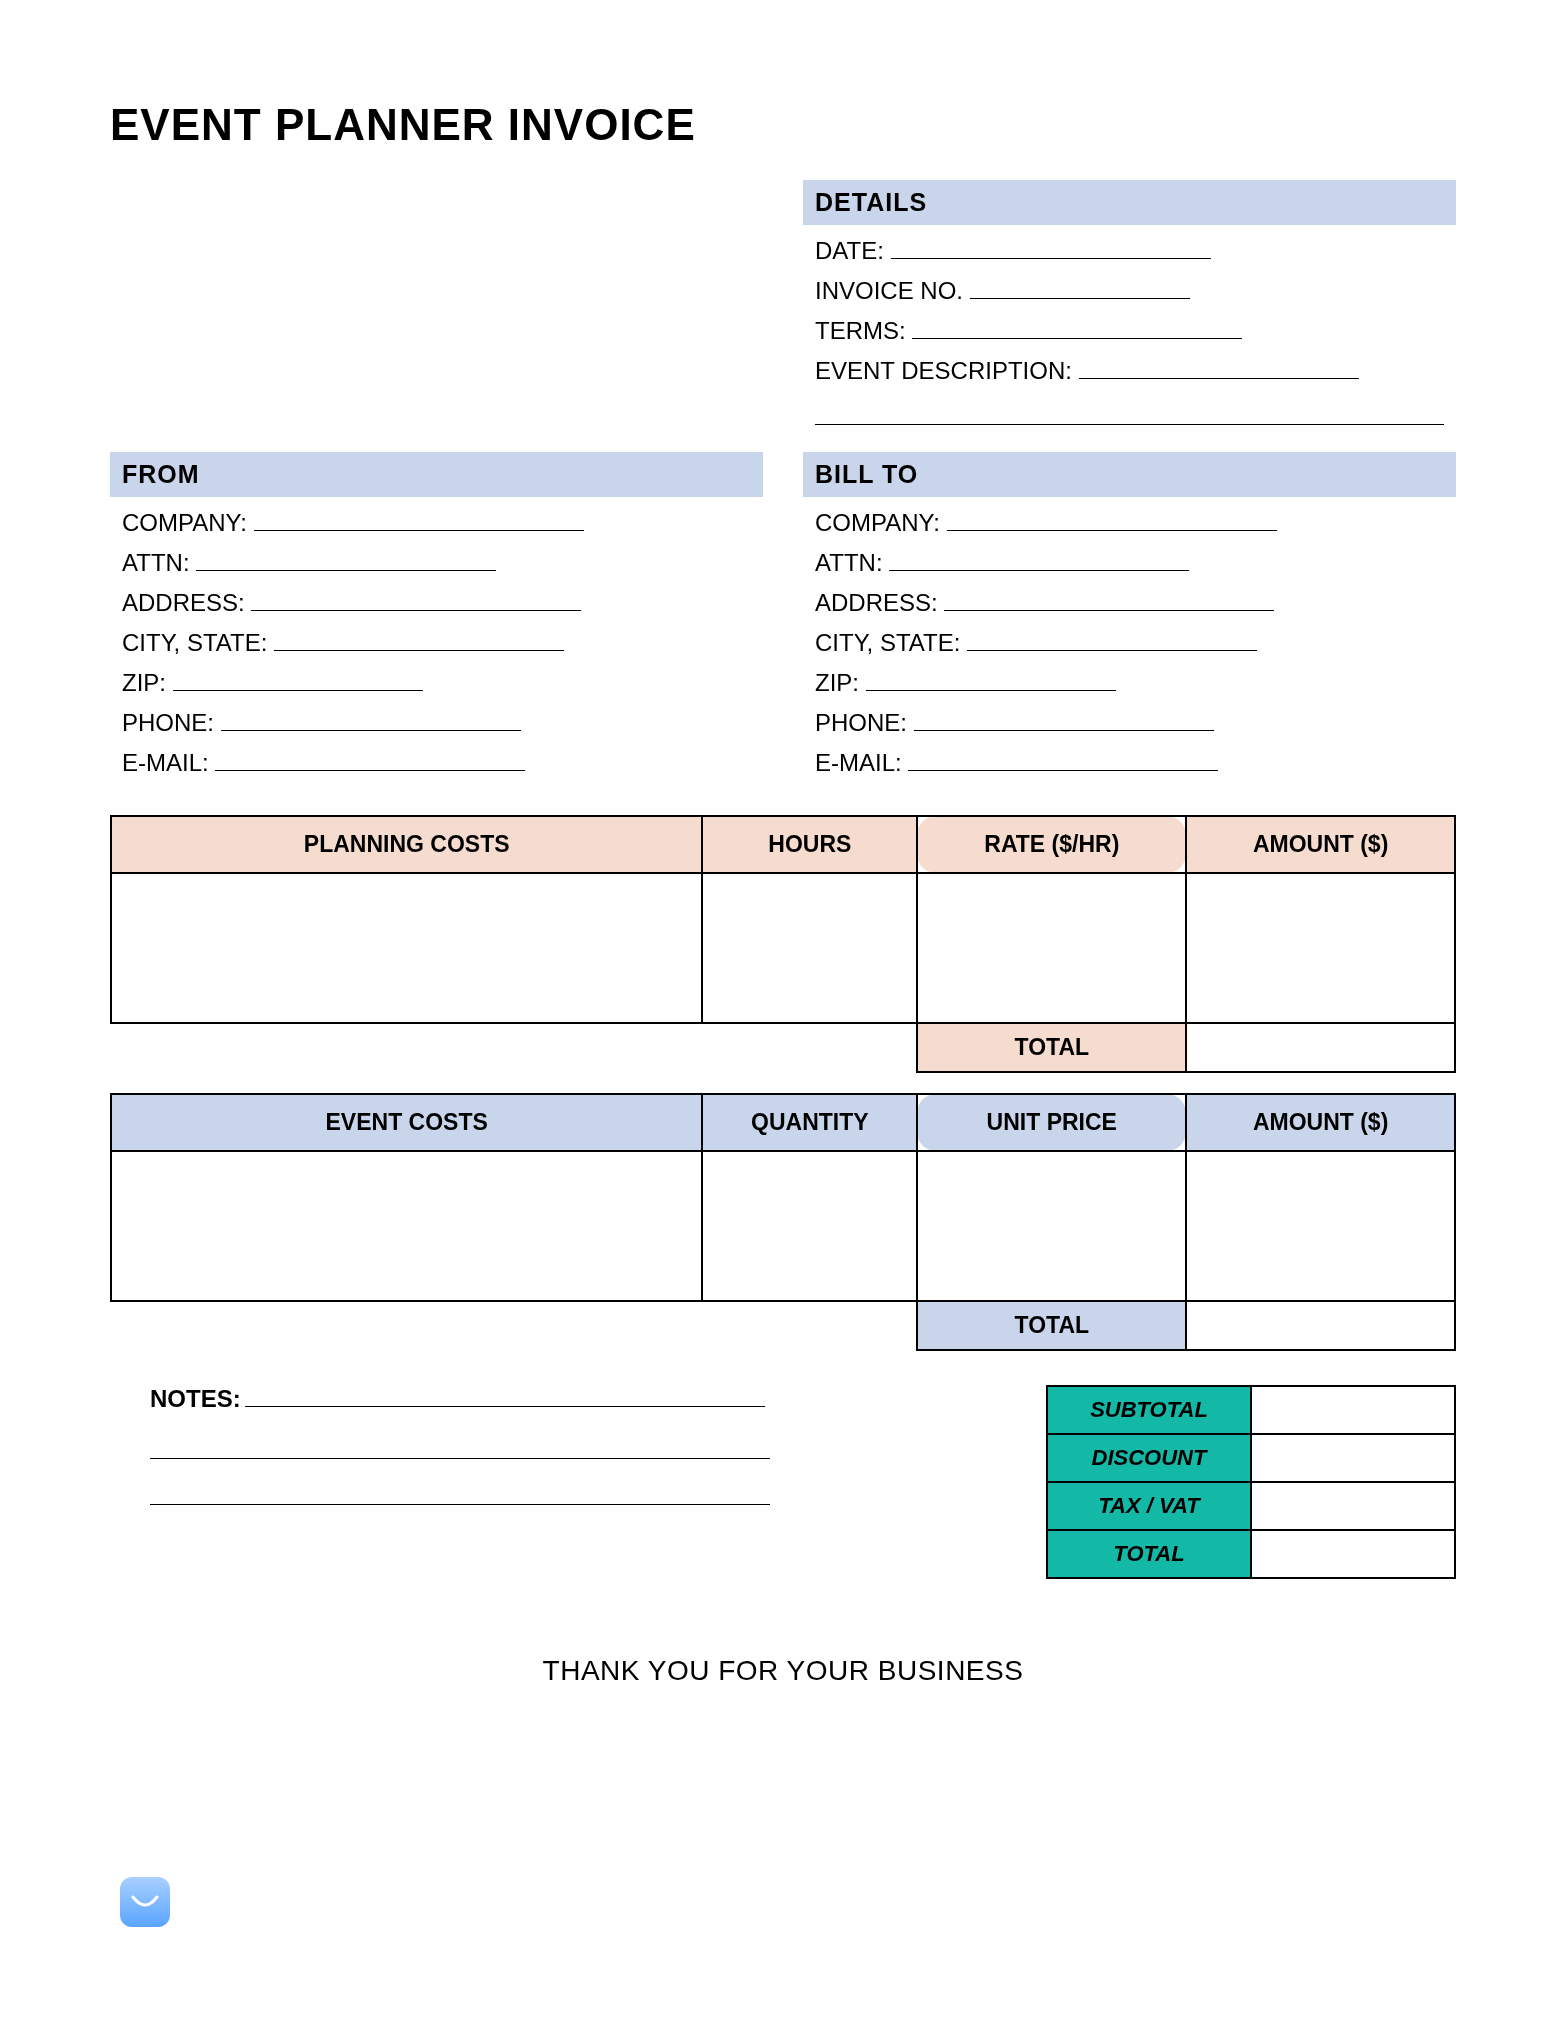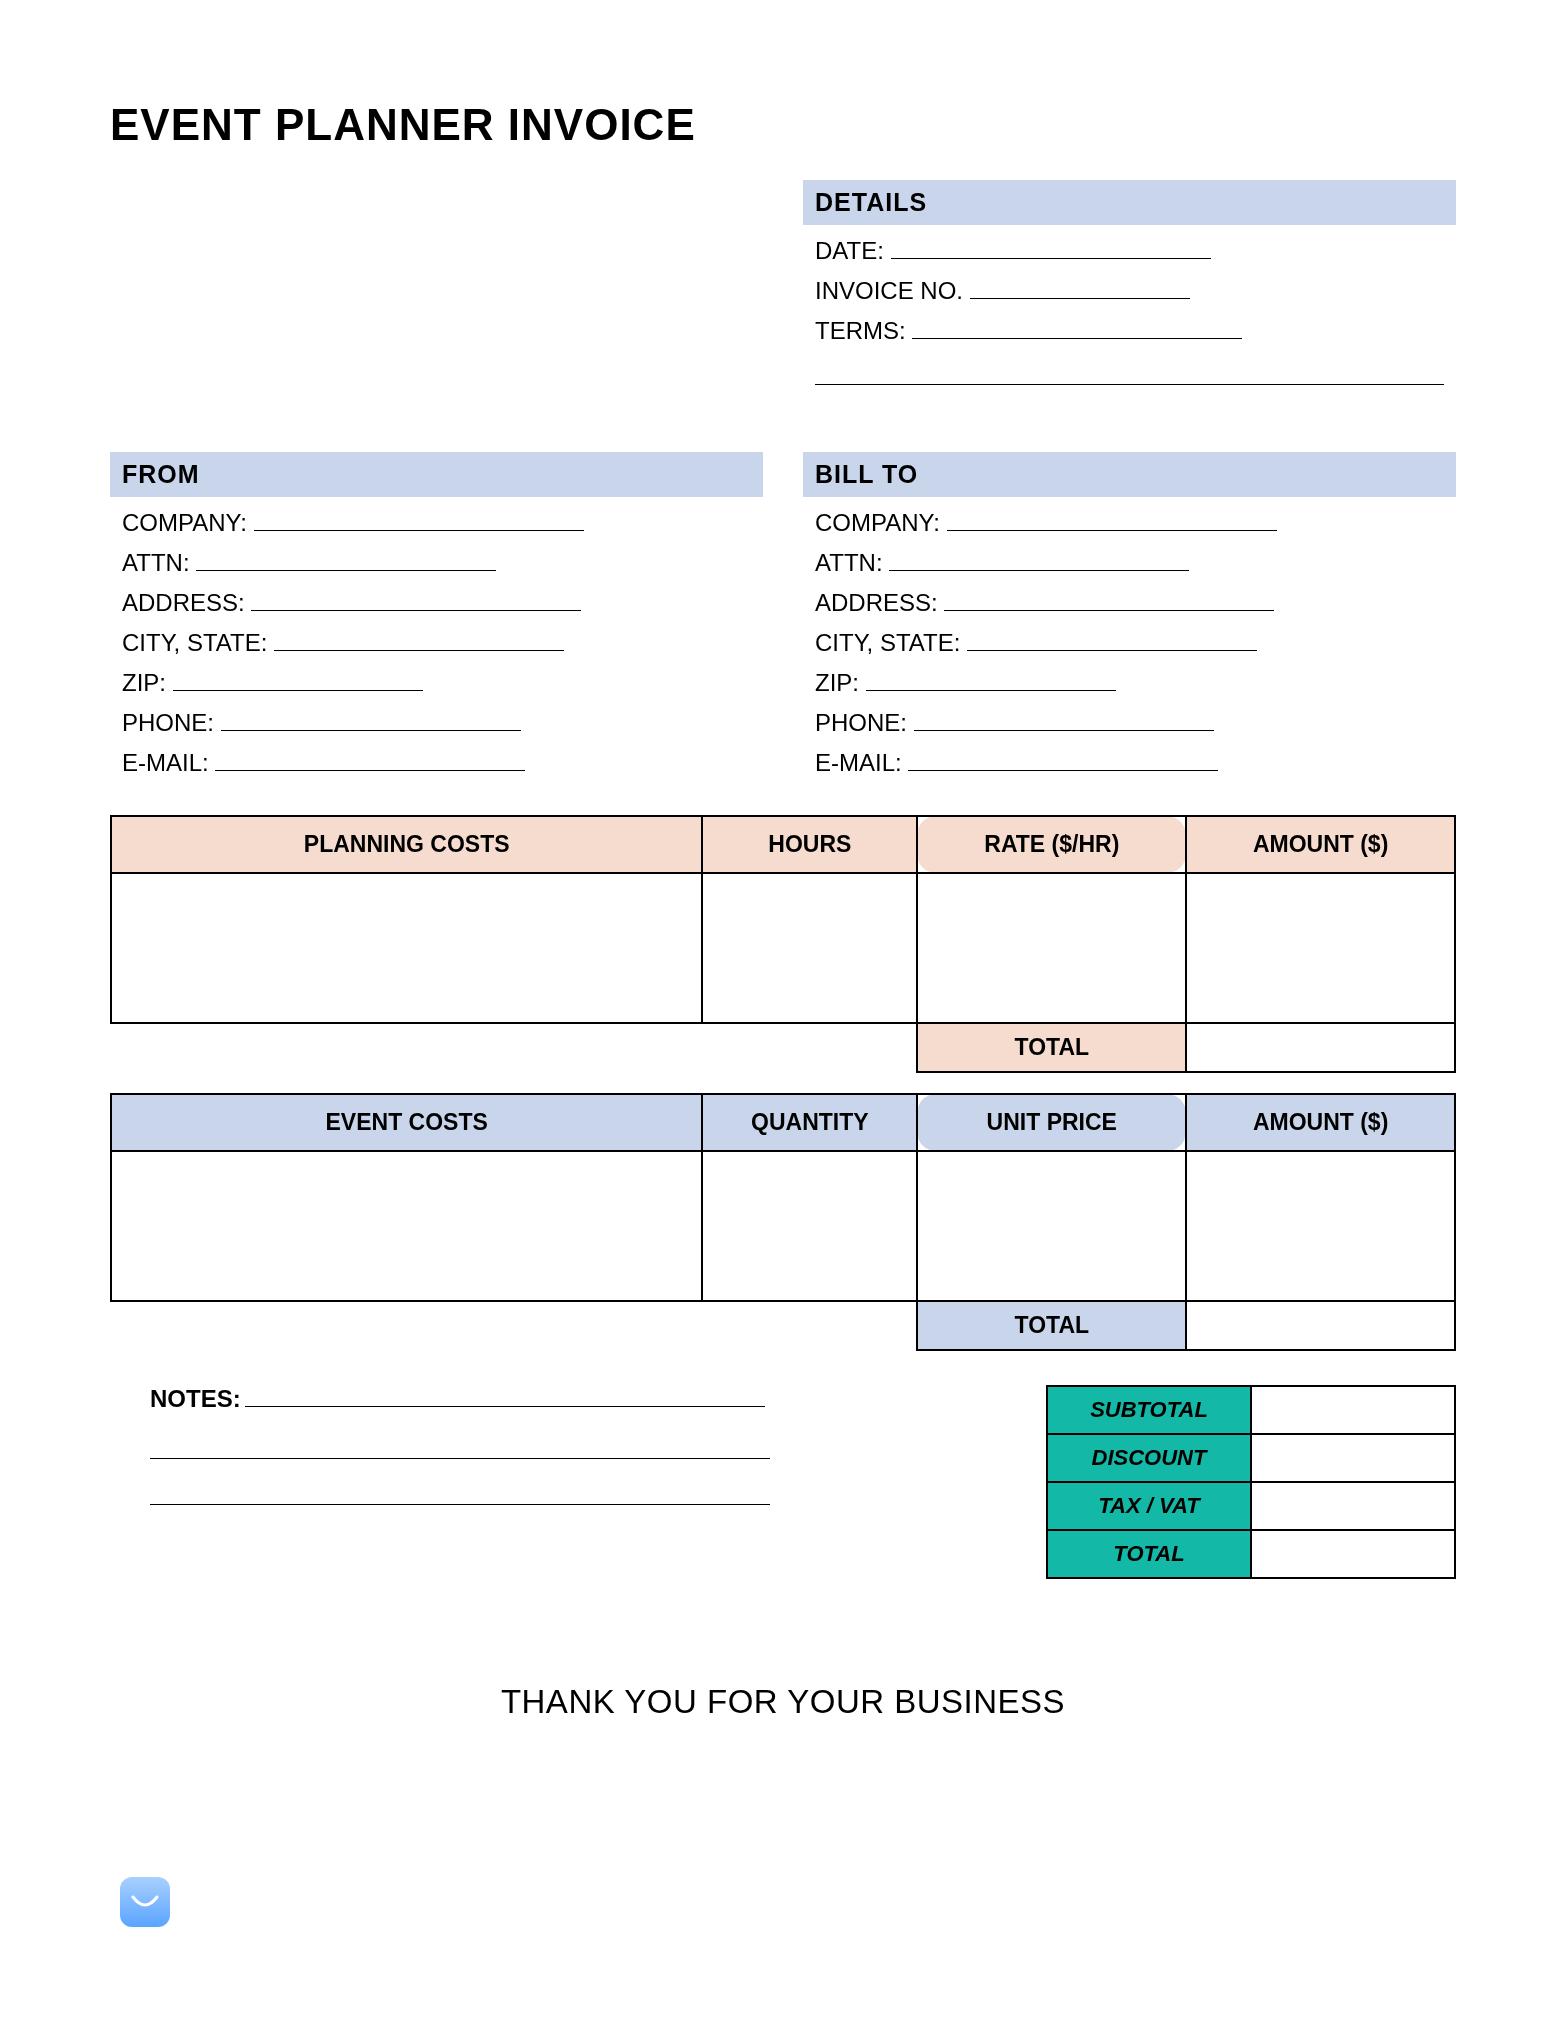--- a/index.html
+++ b/index.html
@@ -98,22 +98,22 @@
     border: 2px solid #000;
     font-size: 22px;
     font-weight: 700;
     text-align: center;
     padding: 10px 8px;
   }
   table.summary td.lbl { background: #14b8a6; width: 50%; font-style: italic; }
   table.summary td.val { width: 50%; }
   .thanks {
     text-align: center;
-    font-size: 33px;
-    margin-top: 104px;
+    font-size: 28px;
+    margin-top: 76px;
     letter-spacing: 0.5px;
   }
   .badge {
     position: absolute;
     left: 120px;
     bottom: 100px;
     width: 50px;
     height: 50px;
     border-radius: 12px;
     background: linear-gradient(180deg, #a9d0ff 0%, #5aa4ff 100%);
@@ -131,20 +131,21 @@
 <div class="row">
   <div class="col-left">
     <div class="spacer-top"></div>
   </div>
   <div class="col-right">
     <div class="sect-header">DETAILS</div>
     <div class="fields">
       <div class="field-line"><span class="field-label">DATE:</span> <span class="underline" style="width:320px"></span></div>
       <div class="field-line"><span class="field-label">INVOICE NO.</span> <span class="underline" style="width:220px"></span></div>
       <div class="field-line"><span class="field-label">TERMS:</span> <span class="underline" style="width:330px"></span></div>
+      <div class="field-line"><span class="field-label">EVENT DESCRIPTION:</span> <span class="underline" style="width:280px"></span></div>
       <div class="cont-line" style="width:100%"></div>
     </div>
   </div>
 </div>
 
 <div class="row" style="margin-top:20px">
   <div class="col">
     <div class="sect-header">FROM</div>
     <div class="fields">
       <div class="field-line"><span class="field-label">COMPANY:</span> <span class="underline" style="width:330px"></span></div>

